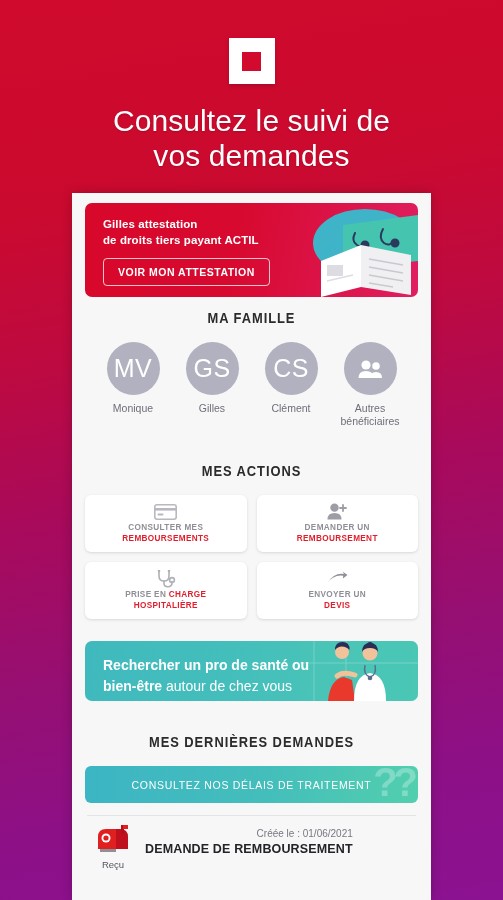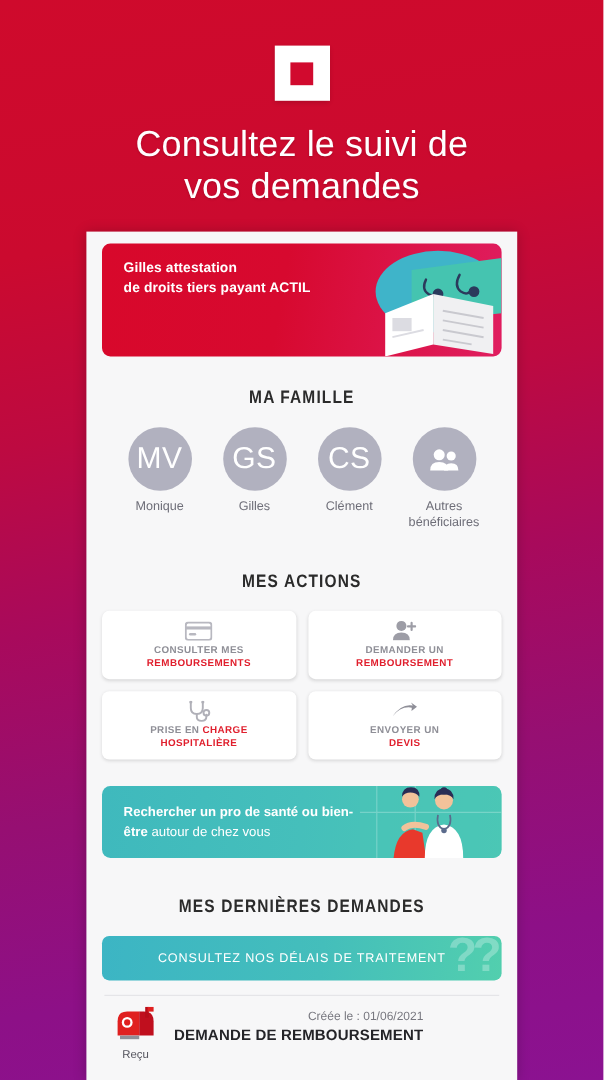--- a/index.html
+++ b/index.html
@@ -116,21 +116,21 @@
   .section-title {
     text-align: center;
     color: #2b2b2b;
     font-size: 15px;
     font-weight: bold;
     letter-spacing: 1.1px;
     transform: scaleX(.86);
   }
 
   
-  .family { margin-top: 26px; }
+  .family { margin-top: 12px; }
   .family-row {
     display: flex;
     justify-content: space-between;
     padding: 0 26px;
     margin-top: 16px;
   }
   .fam-item { width: 70px; text-align: center; }
   .avatar {
     width: 53px;
     height: 53px;
@@ -196,21 +196,21 @@
     height: 60px;
     border-radius: 7px;
     background: linear-gradient(95deg, #3fb9bd 0%, #45bfbb 50%, #4cc9b4 100%);
     overflow: hidden;
   }
   .sb-text {
     position: absolute;
     left: 18px;
     top: 14px;
     color: #ffffff;
-    font-size: 11px;
+    font-size: 14px;
     line-height: 1.5;
     z-index: 3;
     max-width: 210px;
   }
   .sb-text b { font-weight: bold; }
   .sb-art {
     position: absolute;
     right: 0; top: 0;
     width: 118px; height: 60px;
     z-index: 1;
@@ -310,20 +310,21 @@
         </g>
         <rect x="44" y="62" width="16" height="11" fill="#dcdce2"></rect>
         <g stroke="#dcdce2" stroke-width="1.5">
           <line x1="44" y1="78" x2="70" y2="72"></line>
         </g>
       </svg>
       <div class="att-text">
         <div>Gilles attestation</div>
         <div>de droits tiers payant ACTIL</div>
       </div>
+      <div class="att-btn">VOIR MON ATTESTATION</div>
     </div>
 
     <div class="family">
       <div class="section-title">MA FAMILLE</div>
       <div class="family-row">
 
         <div class="fam-item">
           <div class="avatar">MV</div>
           <div class="fam-name">Monique</div>
         </div>

